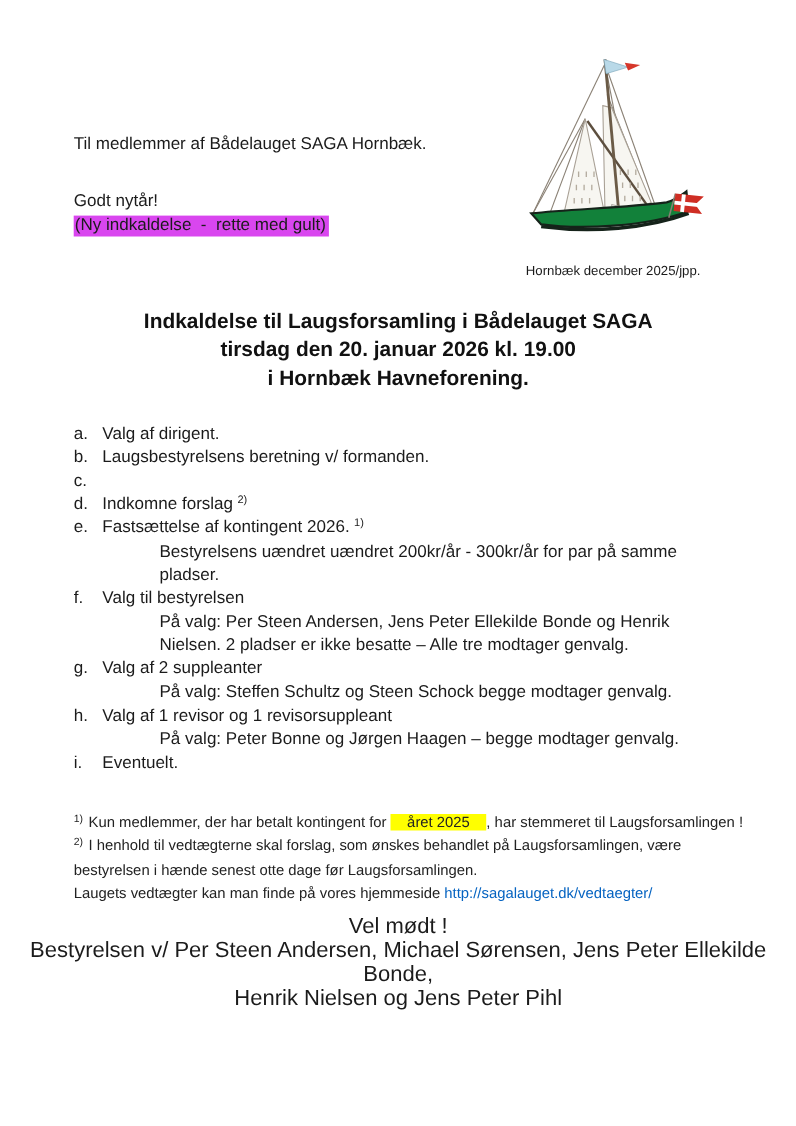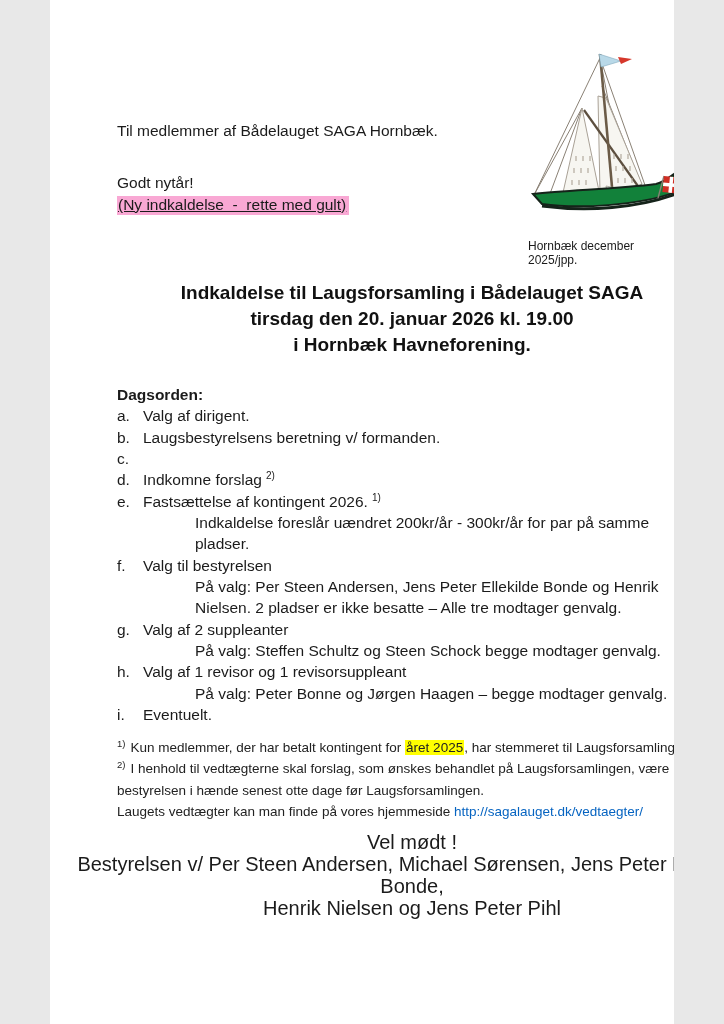--- a/index.html
+++ b/index.html
@@ -1,33 +1,33 @@
 <!DOCTYPE html>
 <html><head>
 <meta charset="utf-8">
 <style>
   * { margin:0; padding:0; box-sizing:border-box; }
   html,body { background:#e8e8e8; }
   .page {
     position:relative;
-    width:624px; height:1024px;
+    width:724px; height:1024px;
     margin:0 auto;
     background:#ffffff;
     font-family:"Liberation Sans", sans-serif;
     color:#1b1b1b;
     overflow:hidden;
   }
   .abs { position:absolute; }
   .body-text { font-size:15.5px; }
   .pre { white-space:pre; }
 
   .recipient   { left:67px; top:122px; }
   .greeting    { left:67px; top:174px; }
-  .hl-note     { left:67px; top:196px; background:#f9a8d4; padding:0 3px 1px 1px;text-decoration:underline; }
-  .hl          { background:#ffff00; padding:0 1px; }
+  .hl-note     { left:67px; top:196px; background:#d946ef; padding:0 3px 1px 1px; }
+  .hl          { background:#ffff00; padding:0 15px; }
 
   .boat { left:468px; top:46px; width:202px; height:184px; }
 
   .date-line { left:478px; top:239px; font-size:12px; }
 
   .title-block {
     left:0; top:280px; width:724px;
     text-align:center; font-weight:bold;
     font-size:19px; line-height:25.8px;
     color:#111;
@@ -128,42 +128,41 @@
   <div class="abs body-text hl-note pre">(Ny indkaldelse  -  rette med gult)</div>
   <div class="abs date-line">Hornbæk december 2025/jpp.</div>
 
   <div class="abs title-block">
     <div>Indkaldelse til Laugsforsamling i Bådelauget SAGA</div>
     <div>tirsdag den 20. januar 2026 kl. 19.00</div>
     <div>i Hornbæk Havneforening.</div>
   </div>
 
   <div class="abs agenda">
-    <div class="agenda-heading">Dagsorden:</div>
 
     <div class="agenda-line">
       <span class="agenda-letter">a.</span>
       <span>Valg af dirigent.</span>
     </div>
     <div class="agenda-line">
       <span class="agenda-letter">b.</span>
       <span>Laugsbestyrelsens beretning v/ formanden.</span>
     </div>
     <div class="agenda-line">
       <span class="agenda-letter">c.</span>
     </div>
     <div class="agenda-line">
       <span class="agenda-letter">d.</span>
       <span><span>Indkomne forslag</span><sup class="marker">2)</sup></span>
     </div>
     <div class="agenda-line">
       <span class="agenda-letter">e.</span>
       <span><span>Fastsættelse af kontingent 2026.</span><sup class="marker">1)</sup></span>
     </div>
-    <div class="agenda-sub">Indkaldelse foreslår uændret 200kr/år - 300kr/år for par på samme</div>
+    <div class="agenda-sub">Bestyrelsens uændret uændret 200kr/år - 300kr/år for par på samme</div>
     <div class="agenda-sub">pladser.</div>
 
     <div class="agenda-line">
       <span class="agenda-letter">f.</span>
       <span>Valg til bestyrelsen</span>
     </div>
     <div class="agenda-sub">På valg: Per Steen Andersen, Jens Peter Ellekilde Bonde og Henrik</div>
     <div class="agenda-sub">Nielsen. 2 pladser er ikke besatte – Alle tre modtager genvalg.</div>
 
     <div class="agenda-line">

